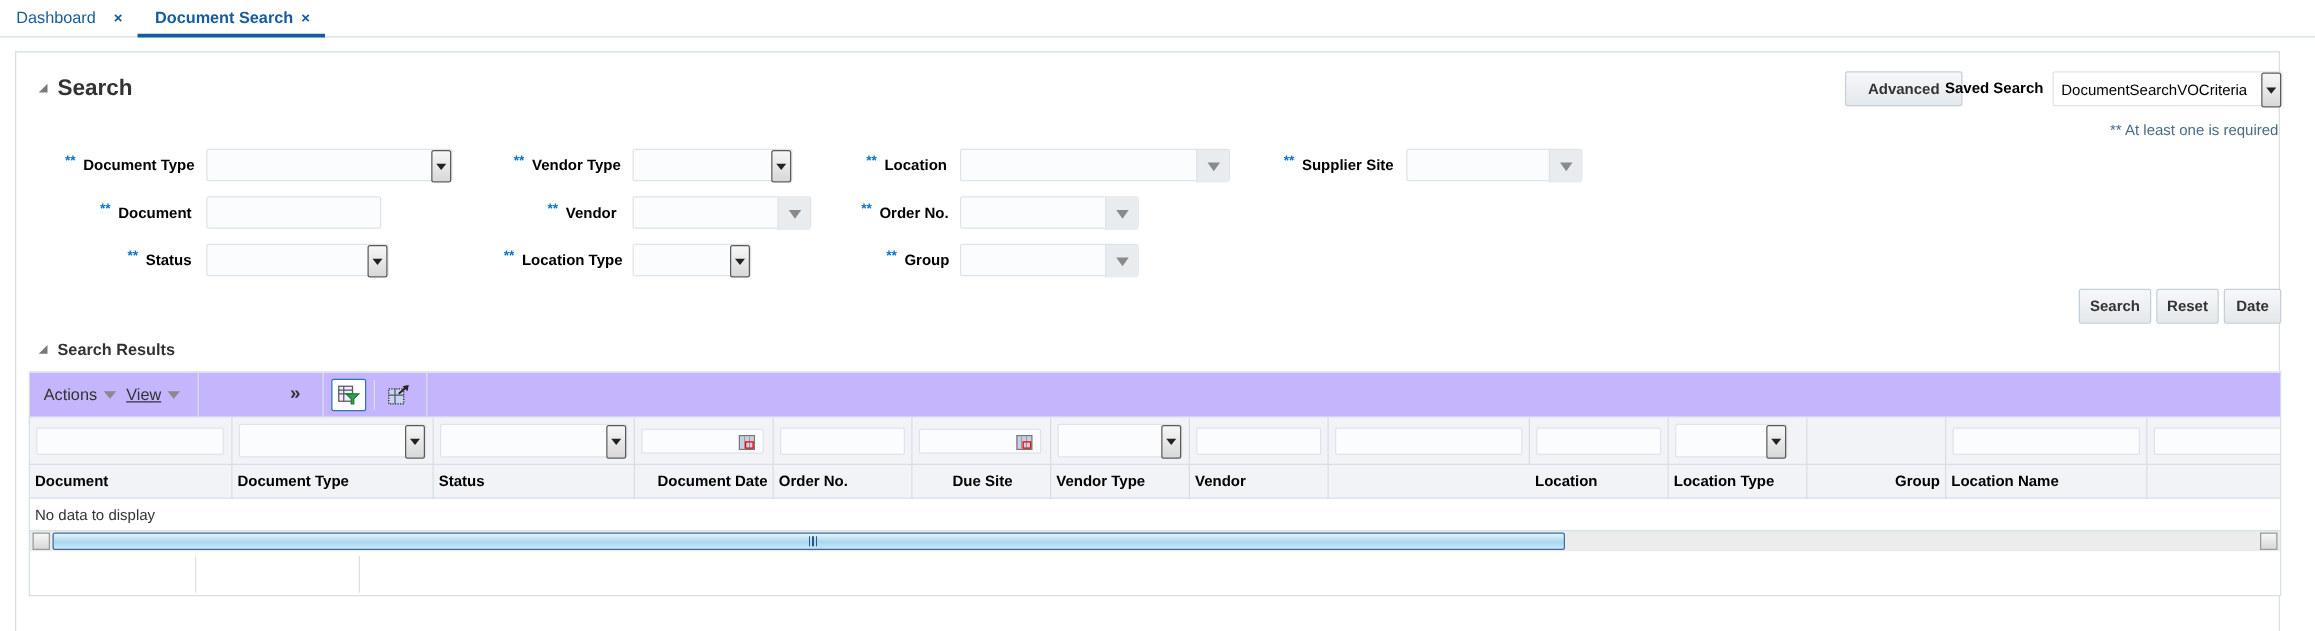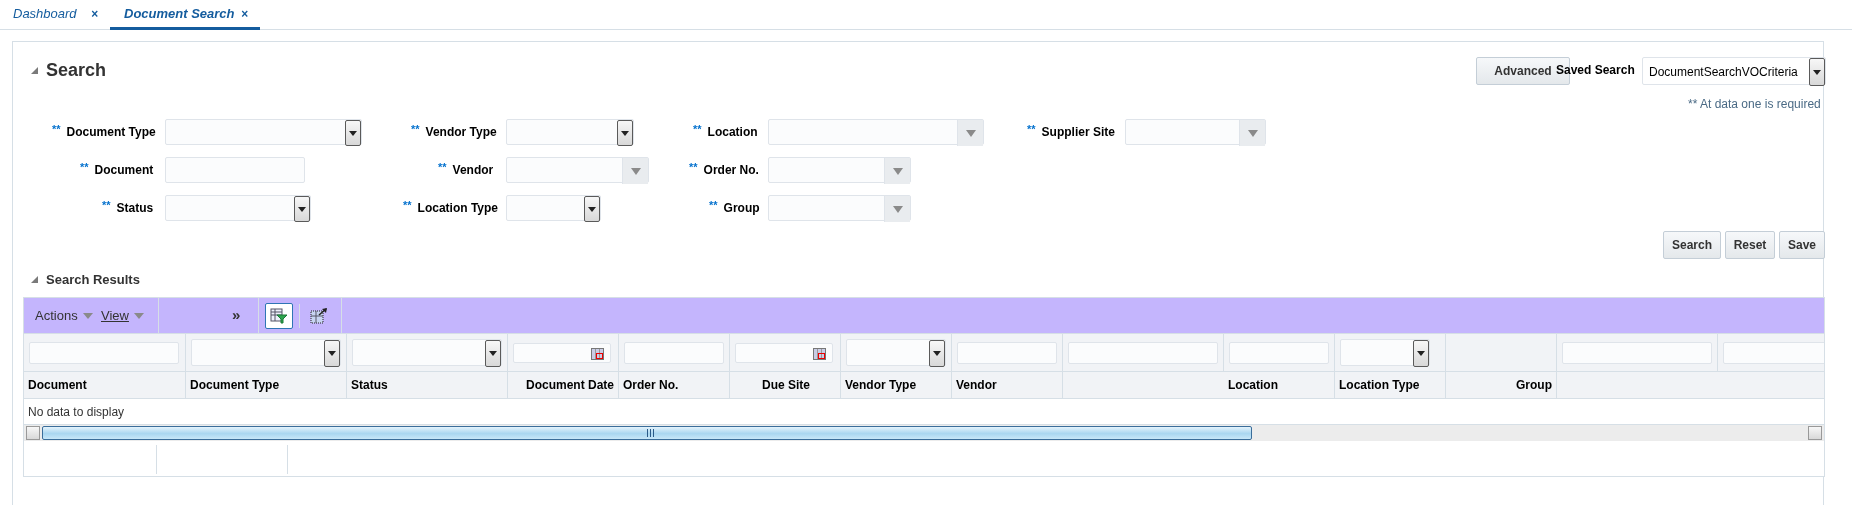--- a/index.html
+++ b/index.html
@@ -5,21 +5,21 @@
   * { box-sizing: border-box; }
   html, body { margin: 0; padding: 0; }
   body {
     width: 1852px; height: 505px; overflow: hidden;
     background: #ffffff;
     font-family: "Liberation Sans", sans-serif;
     font-size: 12px; color: #000;
     position: relative;
   }
   
-  .tabbar { position: absolute; left: 0; top: 0; width: 1852px; height: 30px; border-bottom: 1px solid #d6dfe6; font-style: italic; }
+  .tabbar { position: absolute; left: 0; top: 0; width: 1852px; height: 30px; border-bottom: 1px solid #d6dfe6; }
   .tab { position: absolute; top: 0; height: 30px; line-height: 28px; color: #145c9e; font-size: 13px; }
   .tab .close { position: absolute; top: 0; font-size: 12px; font-weight: bold; color: #145c9e; cursor: pointer; }
   .tab.active { border-bottom: 3px solid #145c9e; font-weight: bold; }
   
   .panel { position: absolute; left: 12px; top: 41px; width: 1812px; height: 470px; border: 1px solid #d6dfe6; border-bottom: none; }
   .section-hdr { position: absolute; display: flex; align-items: center; }
   .tri { width: 0; height: 0; border-left: 7px solid transparent; border-bottom: 7px solid #7a7a7a; margin-right: 8px; }
   .title-big { font-size: 18px; font-weight: bold; color: #333; }
   .title-sm { font-size: 13px; font-weight: bold; color: #333; }
   .field { position: absolute; height: 26px; display: flex; align-items: center; }
@@ -76,21 +76,21 @@
   <span class="tri"></span>
   <span class="title-big">Search</span>
 </div>
 
 <div class="btn" style="left:1476px; top:57px; width:94px;">Advanced</div>
 <div style="position:absolute; left:1556px; top:63px; font-weight:bold; font-size:12px;">Saved Search</div>
 <div class="input" style="left:1642px; top:57px; width:184px; height:28px; background:#fff;">
   <span style="position:absolute; left:6px; top:7px; font-size:12px;">DocumentSearchVOCriteria</span>
   <span class="sel-btn" style="height:28px;"></span>
 </div>
-<div class="hint" style="left:1688px; top:97px;">** At data one is required</div>
+<div class="hint" style="left:1688px; top:97px;">** At least one is required</div>
 
 <div class="field" style="left:52px; top:119px;">
   <span class="req">**</span>
   <span class="flabel">Document Type</span>
 </div>
 <div class="input" style="left:165px; top:119px; width:197px;">
   <span class="sel-btn"></span>
 </div>
 
 <div class="field" style="left:80px; top:157px;">
@@ -158,21 +158,21 @@
 <div class="field" style="left:1027px; top:119px;">
   <span class="req">**</span>
   <span class="flabel">Supplier Site</span>
 </div>
 <div class="input" style="left:1125px; top:119px; width:141px;">
   <span class="lov-btn"></span>
 </div>
 
 <div class="btn" style="left:1663px; top:231px; width:58px;">Search</div>
 <div class="btn" style="left:1725px; top:231px; width:50px;">Reset</div>
-<div class="btn" style="left:1779px; top:231px; width:46px;">Save</div>
+<div class="btn" style="left:1779px; top:231px; width:46px;">Date</div>
 
 <div class="section-hdr" style="left:31px; top:272px;">
   <span class="tri"></span>
   <span class="title-sm">Search Results</span>
 </div>
 
 <div class="tbl">
   <div class="toolbar">
     <div class="menu" style="left:11px;">
       <span>Actions</span>
@@ -267,20 +267,21 @@
     <div class="hcell" style="left:162px; width:161px;">Document Type</div>
     <div class="hcell" style="left:323px; width:161px;">Status</div>
     <div class="hcell" style="left:484px; width:111px; text-align:right;">Document Date</div>
     <div class="hcell" style="left:595px; width:111px;">Order No.</div>
     <div class="hcell" style="left:706px; width:111px; text-align:right; padding-right:30px;">Due Site</div>
     <div class="hcell" style="left:817px; width:111px;">Vendor Type</div>
     <div class="hcell" style="left:928px; width:111px;">Vendor</div>
     <div class="hcell" style="left:1200px; width:111px;">Location</div>
     <div class="hcell" style="left:1311px; width:111px;">Location Type</div>
     <div class="hcell" style="left:1422px; width:111px; text-align:right;">Group</div>
+    <div class="hcell" style="left:1533px; width:161px;">Location Name</div>
     <div class="hcell" style="left:1694px; width:120px; text-align:right; border-right:none; padding-right:0;">To</div>
   </div>
 
   <div class="nodata">No data to display</div>
 
   <div class="hscroll">
     <div class="sarrow" style="left:2px;"></div>
     <div class="thumb">
         <span class="grip"></span>
       </div>

